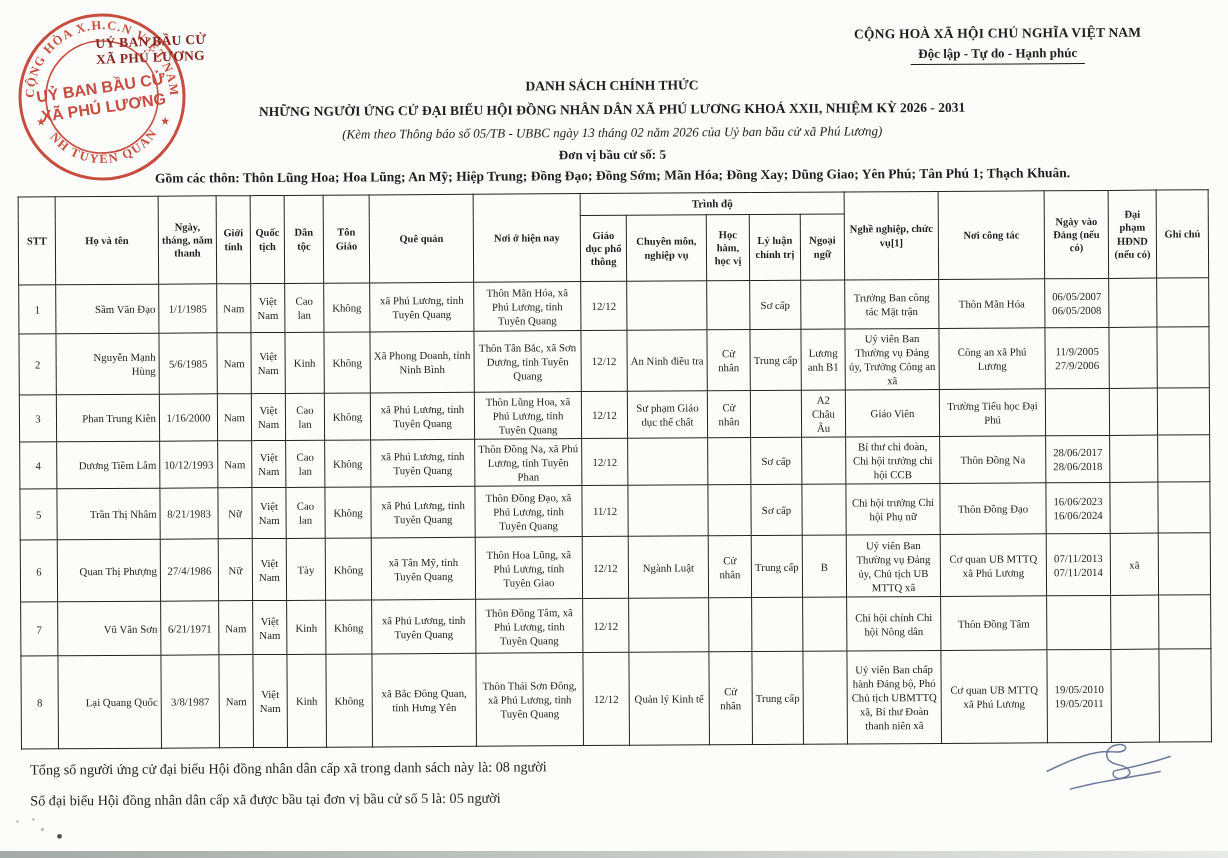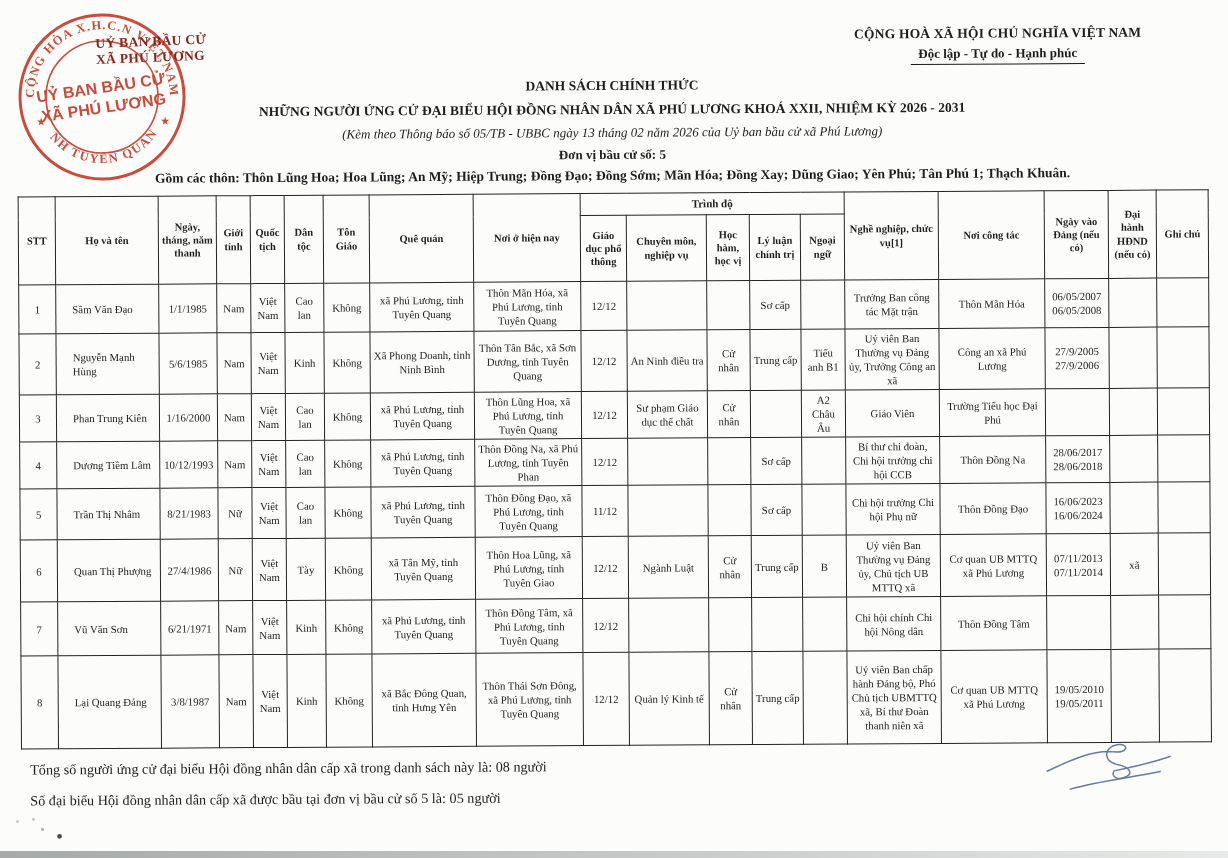--- a/index.html
+++ b/index.html
@@ -32,21 +32,21 @@
   .t3{font-style:italic;font-size:13px;margin-top:7px !important;}
   .t4{font-weight:bold;font-size:13px;margin-top:6px !important;}
   .t5{font-weight:bold;font-size:13.5px;margin-top:5px !important;}
 
   
   .table-wrap{position:absolute;left:19px;top:193px;}
   table{border-collapse:collapse;table-layout:fixed;width:1190px;background:transparent;}
   th,td{border:1.4px solid #242424;padding:2px 3px;text-align:center;vertical-align:middle;}
   th{font-weight:bold;font-size:10.5px;line-height:1.25;}
   td{font-size:10.8px;line-height:1.3;white-space:pre-line;}
-  tbody td:nth-child(2){text-align:left;padding-left:16px;}
+  tbody td:nth-child(2){text-align:right;padding-left:16px;}
   tr.hdr1{height:22px;}
   tr.hdr2{height:66px;}
   .group-th{font-size:11px;}
 
   
   .footer-notes{position:absolute;left:28px;top:758px;font-size:14.2px;}
   .footer-notes p{margin:0;}
   .fn2{margin-top:14px !important;}
 
   
@@ -135,21 +135,21 @@
             <th rowspan="2">Giới tính</th>
             <th rowspan="2">Quốc tịch</th>
             <th rowspan="2">Dân tộc</th>
             <th rowspan="2">Tôn Giáo</th>
             <th rowspan="2">Quê quán</th>
             <th rowspan="2">Nơi ở hiện nay</th>
             <th colspan="5" class="group-th">Trình độ</th>
             <th rowspan="2">Nghề nghiệp, chức vụ[1]</th>
             <th rowspan="2">Nơi công tác</th>
             <th rowspan="2">Ngày vào Đảng (nếu có)</th>
-            <th rowspan="2">Đại hành HĐND (nếu có)</th>
+            <th rowspan="2">Đại phạm HĐND (nếu có)</th>
             <th rowspan="2">Ghi chú</th>
           </tr>
           <tr class="hdr2">
             <th>Giáo dục phổ thông</th>
             <th>Chuyên môn, nghiệp vụ</th>
             <th>Học hàm, học vị</th>
             <th>Lý luận chính trị</th>
             <th>Ngoại ngữ</th>
           </tr>
         </thead>
@@ -183,24 +183,24 @@
               <td>Nam</td>
               <td>Việt Nam</td>
               <td>Kinh</td>
               <td>Không</td>
               <td>Xã Phong Doanh, tỉnh Ninh Bình</td>
               <td>Thôn Tân Bắc, xã Sơn Dương, tỉnh Tuyên Quang</td>
               <td>12/12</td>
               <td>An Ninh điều tra</td>
               <td>Cử nhân</td>
               <td>Trung cấp</td>
-              <td>Tiểu anh B1</td>
+              <td>Lương anh B1</td>
               <td>Uỷ viên Ban Thường vụ Đảng ủy, Trưởng Công an xã</td>
               <td>Công an xã Phú Lương</td>
-              <td>27/9/2005
+              <td>11/9/2005
 27/9/2006</td>
               <td></td>
               <td></td>
             </tr>
             <tr style="height: 47px;">
               <td>3</td>
               <td>Phan Trung Kiên</td>
               <td>1/16/2000</td>
               <td>Nam</td>
               <td>Việt Nam</td>
@@ -301,21 +301,21 @@
               <td></td>
               <td></td>
               <td>Chi hội chính Chi hội Nông dân</td>
               <td>Thôn Đồng Tâm</td>
               <td></td>
               <td></td>
               <td></td>
             </tr>
             <tr style="height: 93px;">
               <td>8</td>
-              <td>Lại Quang Đảng</td>
+              <td>Lại Quang Quốc</td>
               <td>3/8/1987</td>
               <td>Nam</td>
               <td>Việt Nam</td>
               <td>Kinh</td>
               <td>Không</td>
               <td>xã Bắc Đông Quan, tỉnh Hưng Yên</td>
               <td>Thôn Thái Sơn Đông, xã Phú Lương, tỉnh Tuyên Quang</td>
               <td>12/12</td>
               <td>Quản lý Kinh tế</td>
               <td>Cử nhân</td>

